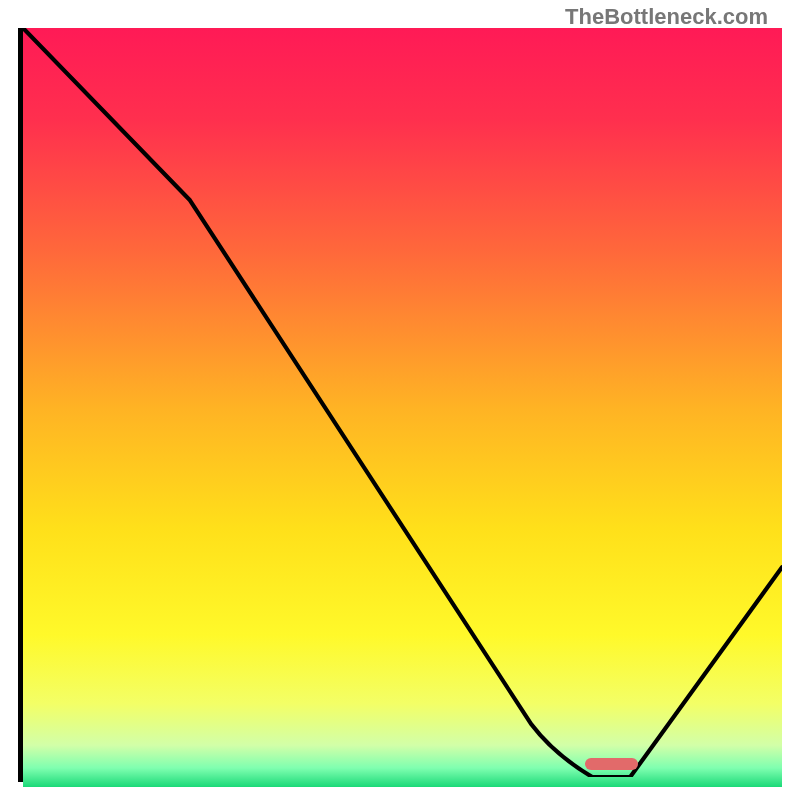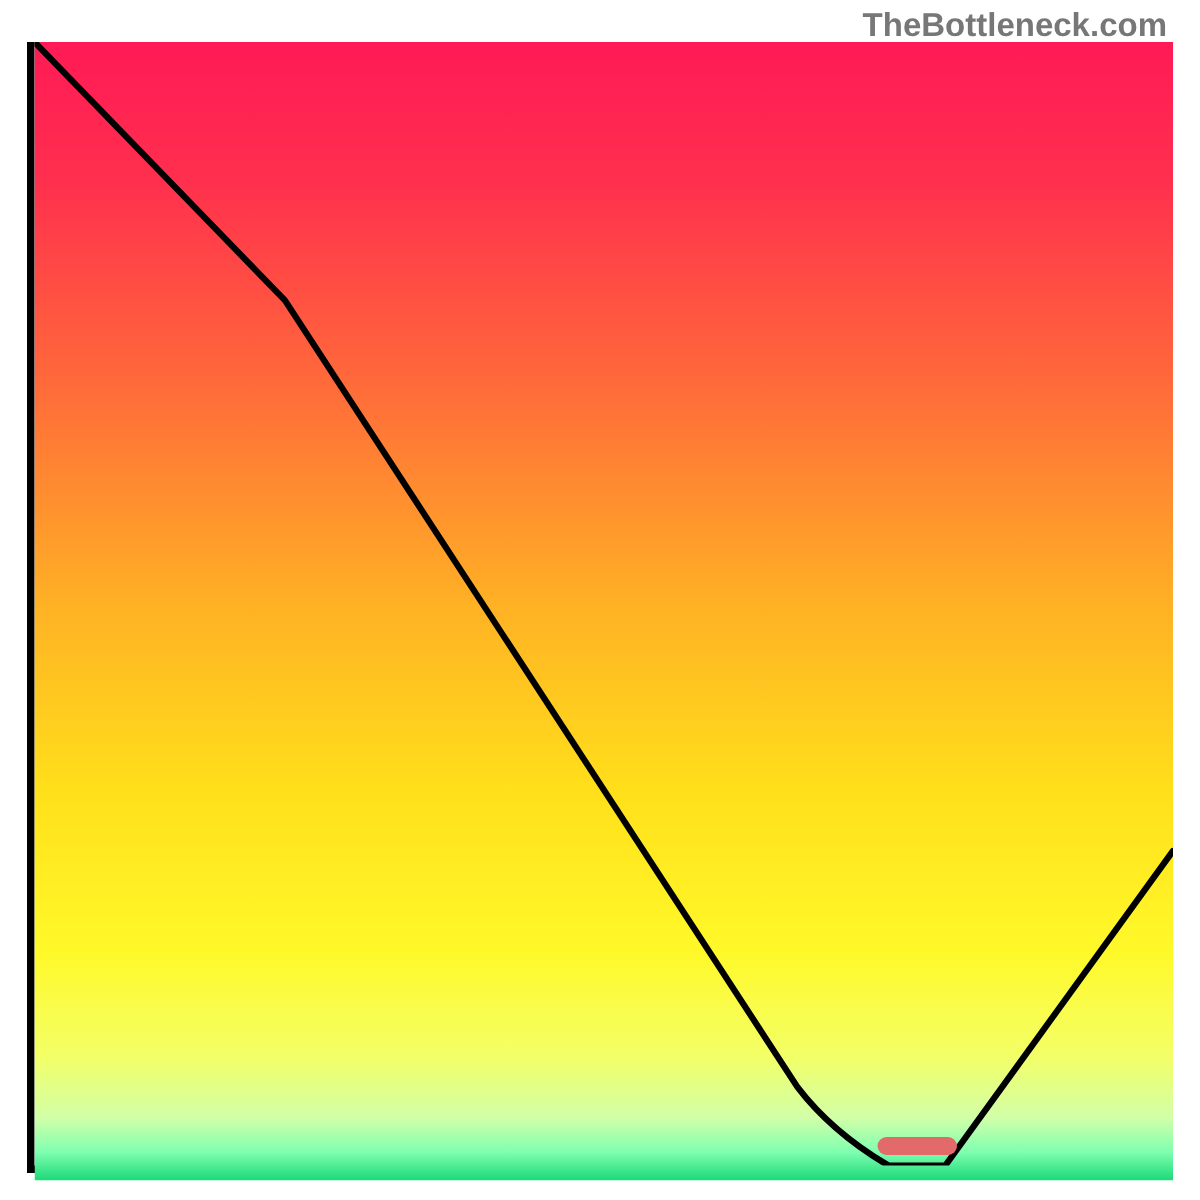--- a/index.html
+++ b/index.html
@@ -7,21 +7,21 @@
     width: 800px;
     height: 800px;
     background: #ffffff;
     font-family: Arial, sans-serif;
     position: relative;
     overflow: hidden;
   }
   .watermark {
     position: absolute;
     top: 4px;
-    right: 22px;
+    right: 32px;
     font-size: 22px;
     font-weight: bold;
     color: #777;
     z-index: 10;
   }
   .plot-area {
     position: absolute;
     left: 18px;
     top: 28px;
     width: 764px;

